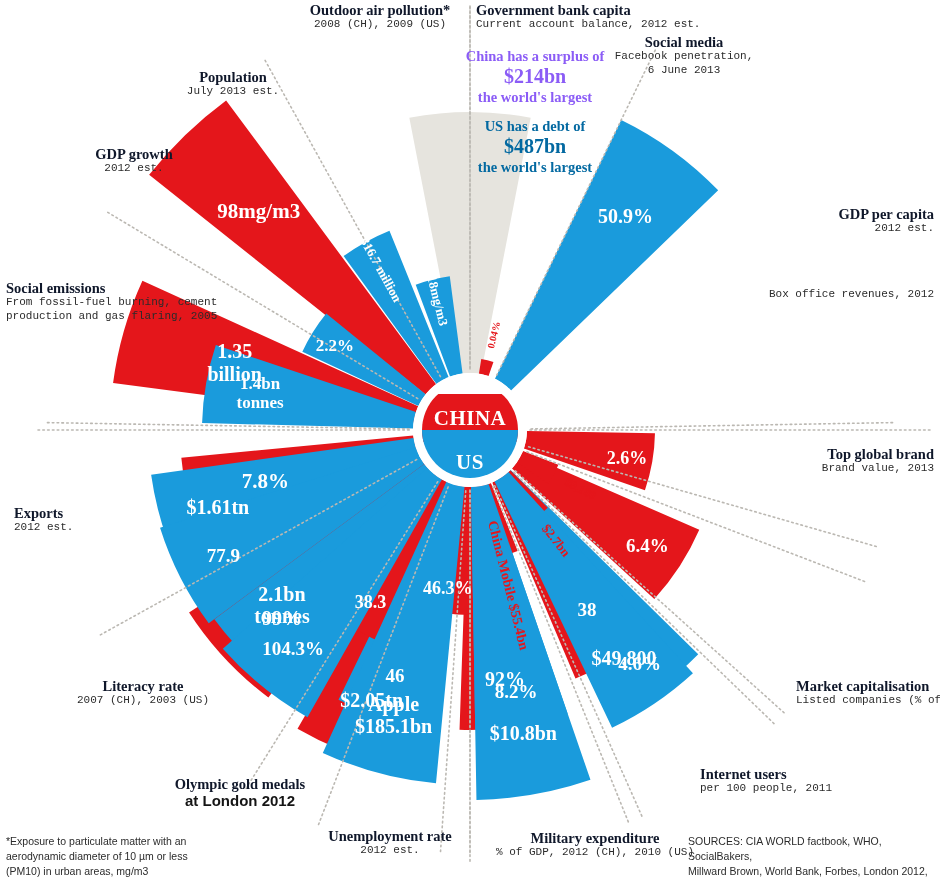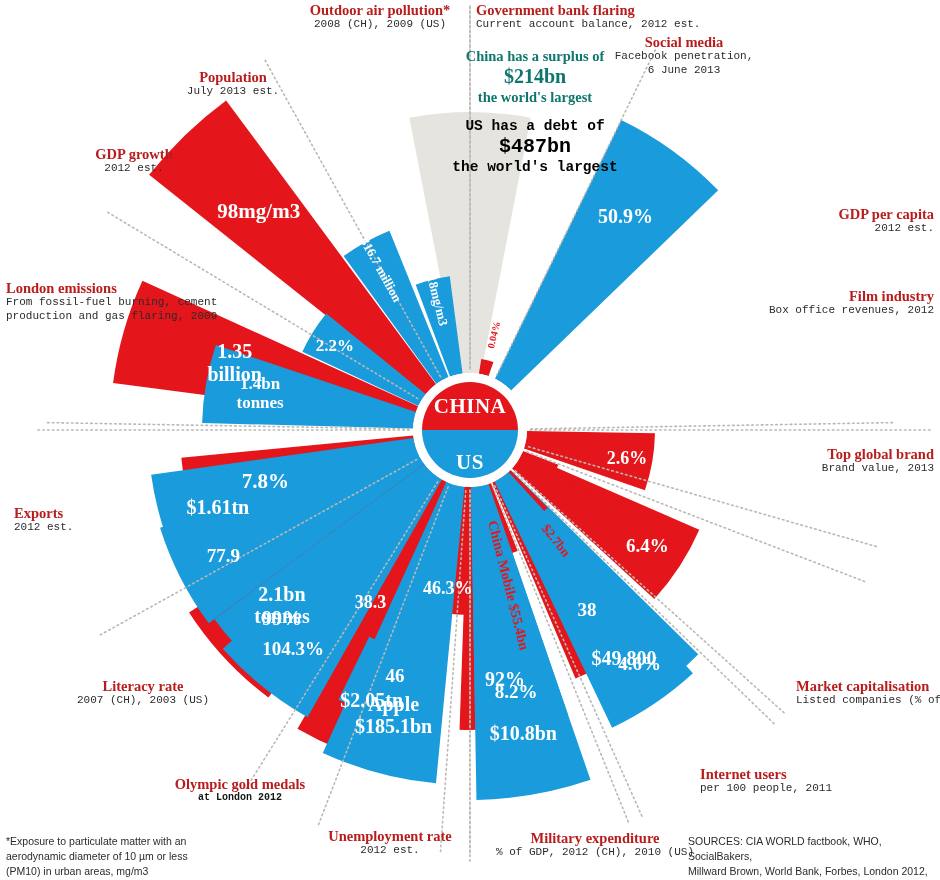--- a/index.html
+++ b/index.html
@@ -10,21 +10,21 @@
     overflow:hidden;
   }
   #stage{position:absolute;left:0;top:0;width:940px;height:880px;}
   svg#wheel{position:absolute;left:0;top:0;width:940px;height:880px;}
 
   .lbl{position:absolute;}
   .lbl .t{
     font-family:"Liberation Serif", serif;
     font-weight:bold;
     font-size:14.5px;
-    color:#b91c1c;
+    color:#0f172a;
     line-height:1.12;
     white-space:nowrap;
   }
   .lbl .s{
     font-family:Liberation Mono, monospace;
     font-weight:normal;
     font-size:11px;
     color:#2b2b2b;
     line-height:1.22;
     white-space:nowrap;
@@ -38,37 +38,37 @@
     font-family:"Liberation Sans", sans-serif;
     font-size:10.5px;
     color:#2b2b2b;
     line-height:1.42;
     white-space:pre-line;
   }
 
   .gov-txt{position:absolute;text-align:center;width:230px;}
   .gov-txt .g1{
     font-family:"Liberation Serif", serif;
-    color:#0f766e;line-height:1.18;
+    color:#8b5cf6;line-height:1.18;
   }
   .gov-txt .g2{
-    font-family:Liberation Mono, monospace;
-    color:#000000;line-height:1.18;
+    font-family:Liberation Serif, serif;
+    color:#0369a1;line-height:1.18;
   }
   .gov-txt .big{font-size:20px;font-weight:bold;display:block;}
   .gov-txt .sm{font-size:14.5px;font-weight:bold;display:block;}
 
   .hub{
     position:absolute;left:422px;top:382px;width:96px;height:96px;
     border-radius:50%;overflow:hidden;
     box-shadow:0 0 0 9px #ffffff;
   }
   .hub .half{position:absolute;left:0;width:96px;height:48px;
     display:flex;align-items:center;justify-content:center;}
-  .hub .top{top:0;background:#E4161B;}
+  .hub .top{top:12px;background:#E4161B;}
   .hub .bot{top:48px;background:#1A9BDC;}
   .hub .half span{
     font-family:"Liberation Serif", serif;
     font-weight:bold;color:#fff;letter-spacing:.5px;
   }
   .hub .top span{font-size:21px;}
   .hub .bot span{font-size:21px;margin-top:16px;}
 </style>
 </head>
 <body>
@@ -180,38 +180,38 @@
     <div class="t">Population</div>
     <div class="s">July 2013 est.</div>
   </div>
 
   <div class="lbl ctr" style="left:44px;top:146px;width:180px;">
     <div class="t">GDP growth</div>
     <div class="s">2012 est.</div>
   </div>
 
   <div class="lbl lt" style="left:6px;top:280px;width:230px;">
-    <div class="t">London emissions</div>
+    <div class="t">Social emissions</div>
     <div class="s" style="white-space:pre-line;">From fossil-fuel burning, cement
-production and gas flaring, 2009</div>
+production and gas flaring, 2005</div>
   </div>
 
   <div class="lbl lt" style="left:14px;top:505px;width:150px;">
     <div class="t">Exports</div>
     <div class="s">2012 est.</div>
   </div>
 
   <div class="lbl ctr" style="left:48px;top:678px;width:190px;">
     <div class="t">Literacy rate</div>
     <div class="s">2007 (CH), 2003 (US)</div>
   </div>
 
   <div class="lbl ctr" style="left:150px;top:776px;width:180px;">
     <div class="t">Olympic gold medals</div>
-    <div class="s" style="font-family:Liberation Mono, monospace;font-weight:bold;font-size:10px;color:#151515;">at London 2012</div>
+    <div class="s" style="font-family:Liberation Sans, sans-serif;font-weight:bold;font-size:15px;color:#151515;">at London 2012</div>
   </div>
 
   <div class="lbl ctr" style="left:300px;top:828px;width:180px;">
     <div class="t">Unemployment rate</div>
     <div class="s">2012 est.</div>
   </div>
 
   <div class="lbl ctr" style="left:490px;top:830px;width:210px;">
     <div class="t">Military expenditure</div>
     <div class="s">% of GDP, 2012 (CH), 2010 (US)</div>
@@ -226,37 +226,36 @@
     <div class="t">Market capitalisation</div>
     <div class="s">Listed companies (% of GDP), 2011</div>
   </div>
 
   <div class="lbl rt" style="left:706px;top:446px;width:228px;">
     <div class="t">Top global brand</div>
     <div class="s">Brand value, 2013</div>
   </div>
 
   <div class="lbl rt" style="left:700px;top:288px;width:234px;">
-    <div class="t">Film industry</div>
     <div class="s">Box office revenues, 2012</div>
   </div>
 
   <div class="lbl rt" style="left:716px;top:166px;width:218px;margin-top:40px;">
     <div class="t">GDP per capita</div>
     <div class="s">2012 est.</div>
   </div>
 
   <div class="lbl ctr" style="left:594px;top:34px;width:180px;">
     <div class="t">Social media</div>
     <div class="s" style="white-space:pre-line;">Facebook penetration,
 6 June 2013</div>
   </div>
 
   <div class="lbl lt" style="left:476px;top:2px;width:260px;">
-    <div class="t">Government bank flaring</div>
+    <div class="t">Government bank capita</div>
     <div class="s">Current account balance, 2012 est.</div>
   </div>
 
   <div class="gov-txt" style="left:420px;top:48px;">
     <span class="g1 sm">China has a surplus of</span>
     <span class="g1 big">$214bn</span>
     <span class="g1 sm">the world's largest</span>
   </div>
 
   <div class="gov-txt" style="left:420px;top:118px;">

